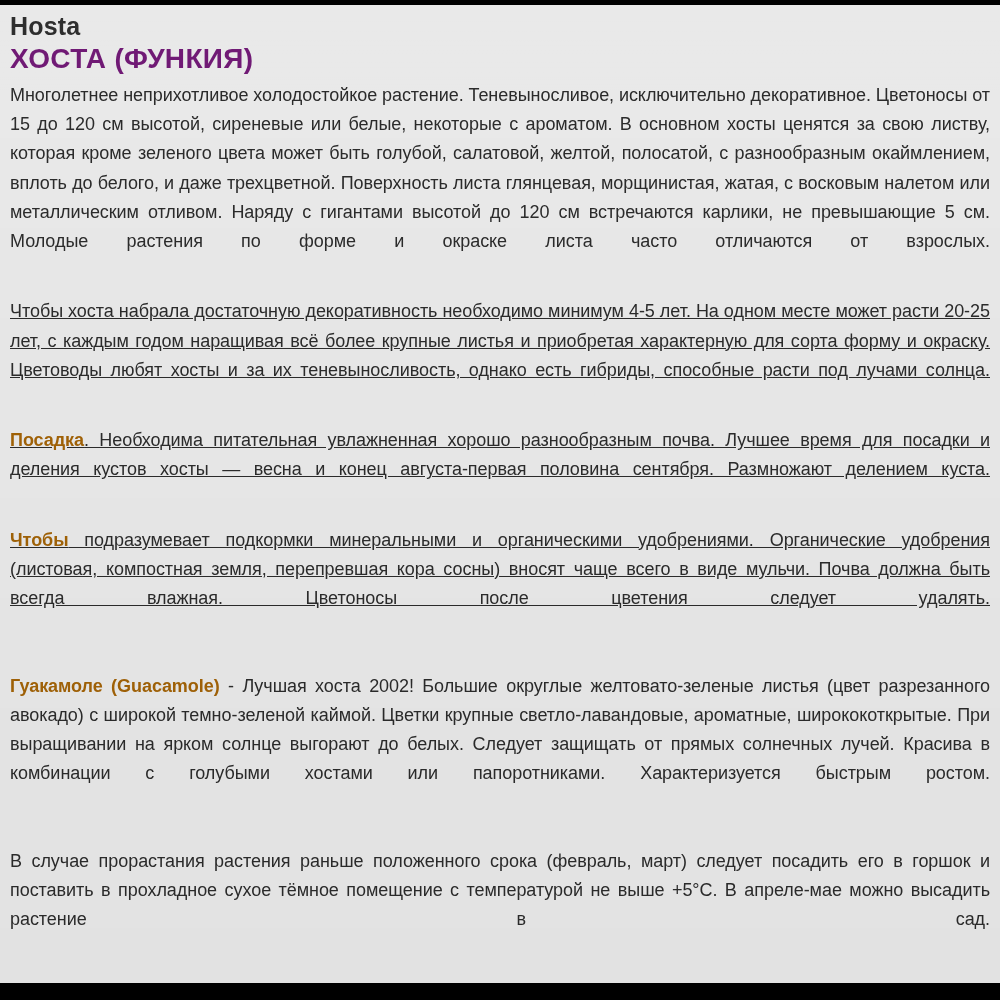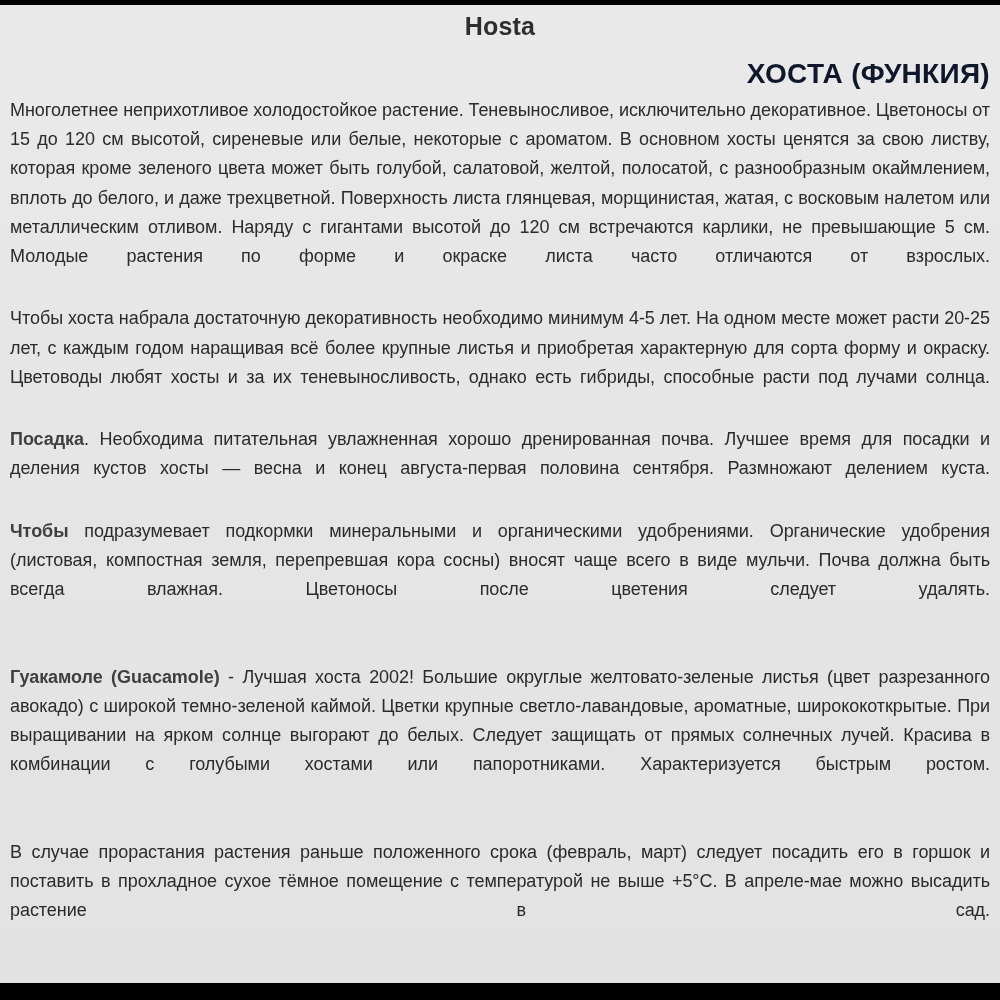--- a/index.html
+++ b/index.html
@@ -46,60 +46,60 @@
   }
   .bottom-bar {
     position: absolute;
     left: 0; top: 983px;
     width: 1000px;
     height: 17px;
     background: #000;
   }
 
   .title-latin {
-    text-align: center;
     font-size: 25px;
     font-weight: bold;
     color: #2e2e2e;
     letter-spacing: .2px;
     margin: 6px 0 0 0;
     line-height: 30px;
   }
   .title-ru {
-    text-align: right;
+    text-align: left;
     font-size: 28px;
     font-weight: bold;
-    color: #0f172a;
+    color: #701a75;
     letter-spacing: .3px;
-    margin: 16px 0 6px 0;
+    margin: 1px 0 6px 0;
     line-height: 33px;
   }
 
   .body-text {
     color: #2a2a2a;
   }
   p.para {
     margin: 0;
     font-size: 18px;
     line-height: 29.2px;
     text-align: justify;
     text-justify: inter-word;
     color: #2b2b2b;
     letter-spacing: -0.05px;
     word-spacing: -0.2px;
   }
   .para + .para {
-    margin-top: 4px;
+    margin-top: 12px;
+    text-decoration: underline;
   }
   .spacer {
     height: 29px;
   }
   .lead {
     font-weight: bold;
-    color: #404040;
+    color: #a16207;
   }
   
   p.para::after {
     content: "";
     display: inline-block;
     width: 100%;
   }
 </style>
 </head>
 <body>
@@ -112,21 +112,21 @@
     <div class="title-latin">Hosta</div>
     <div class="title-ru">ХОСТА (ФУНКИЯ)</div>
   </div>
 
   <div class="body-text">
 
     <p class="para"><span>Многолетнее неприхотливое холодостойкое растение. Теневыносливое, исключительно декоративное. Цветоносы от 15 до 120 см высотой, сиреневые или белые, некоторые с ароматом. В основном хосты ценятся за свою листву, которая кроме зеленого цвета может быть голубой, салатовой, желтой, полосатой, с разнообразным окаймлением, вплоть до белого, и даже трехцветной. Поверхность листа глянцевая, морщинистая, жатая, с восковым налетом или металлическим отливом. Наряду с гигантами высотой до 120 см встречаются карлики, не превышающие 5 см. Молодые растения по форме и окраске листа часто отличаются от взрослых.</span></p>
 
     <p class="para"><span>Чтобы хоста набрала достаточную декоративность необходимо минимум 4-5 лет. На одном месте может расти 20-25 лет, с каждым годом наращивая всё более крупные листья и приобретая характерную для сорта форму и окраску. Цветоводы любят хосты и за их теневыносливость, однако есть гибриды, способные расти под лучами солнца.</span></p>
 
-    <p class="para"><span class="lead">Посадка</span><span>. Необходима питательная увлажненная хорошо дренированная почва. Лучшее время для посадки и деления кустов хосты — весна и конец августа-первая половина сентября. Размножают делением куста.</span></p>
+    <p class="para"><span class="lead">Посадка</span><span>. Необходима питательная увлажненная хорошо разнообразным почва. Лучшее время для посадки и деления кустов хосты — весна и конец августа-первая половина сентября. Размножают делением куста.</span></p>
 
     <p class="para"><span class="lead">Чтобы</span><span> подразумевает подкормки минеральными и органическими удобрениями. Органические удобрения (листовая, компостная земля, перепревшая кора сосны) вносят чаще всего в виде мульчи. Почва должна быть всегда влажная. Цветоносы после цветения следует удалять.</span></p>
 
     <div class="spacer"></div>
 
     <p class="para"><span class="lead">Гуакамоле (Guacamole)</span><span> - Лучшая хоста 2002! Большие округлые желтовато-зеленые листья (цвет разрезанного авокадо) с широкой темно-зеленой каймой.  Цветки крупные светло-лавандовые, ароматные, ширококоткрытые. При выращивании на ярком солнце выгорают до белых. Следует защищать от прямых солнечных лучей. Красива в комбинации с голубыми хостами или папоротниками. Характеризуется быстрым ростом.</span></p>
 
     <div class="spacer"></div>
 
     <p class="para"><span>В случае прорастания растения раньше положенного срока (февраль, март) следует посадить его в горшок и поставить в прохладное сухое тёмное помещение с температурой не выше +5°C. В апреле-мае можно высадить растение в сад.</span></p>

